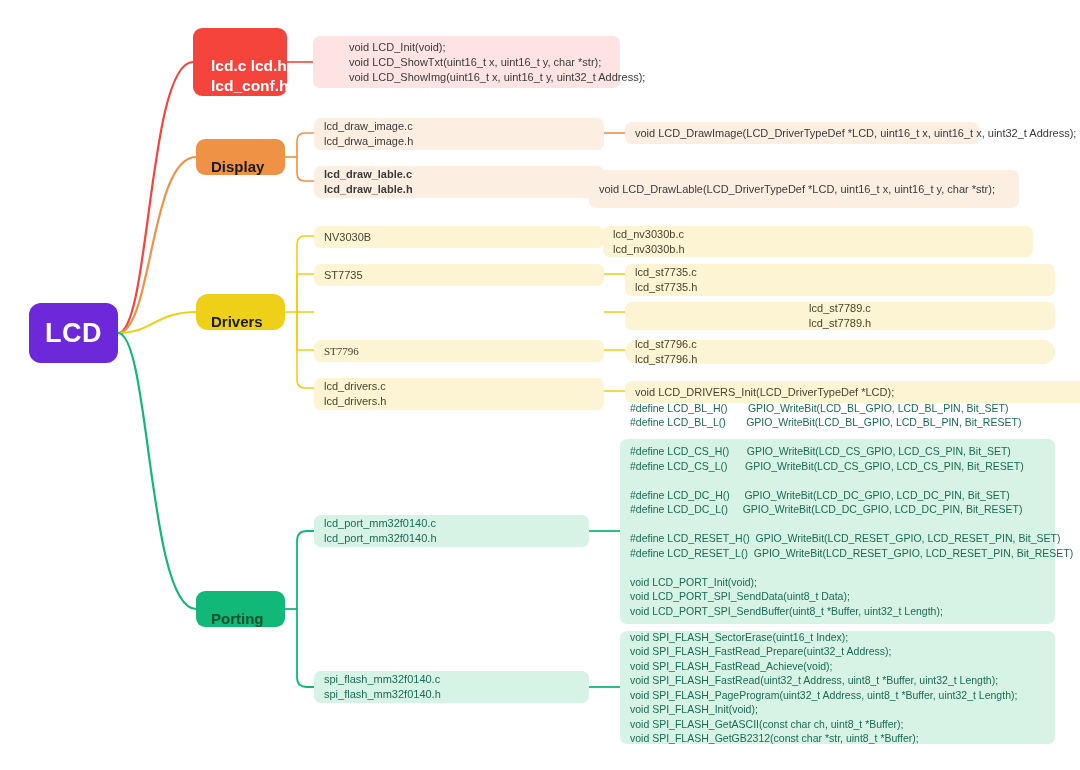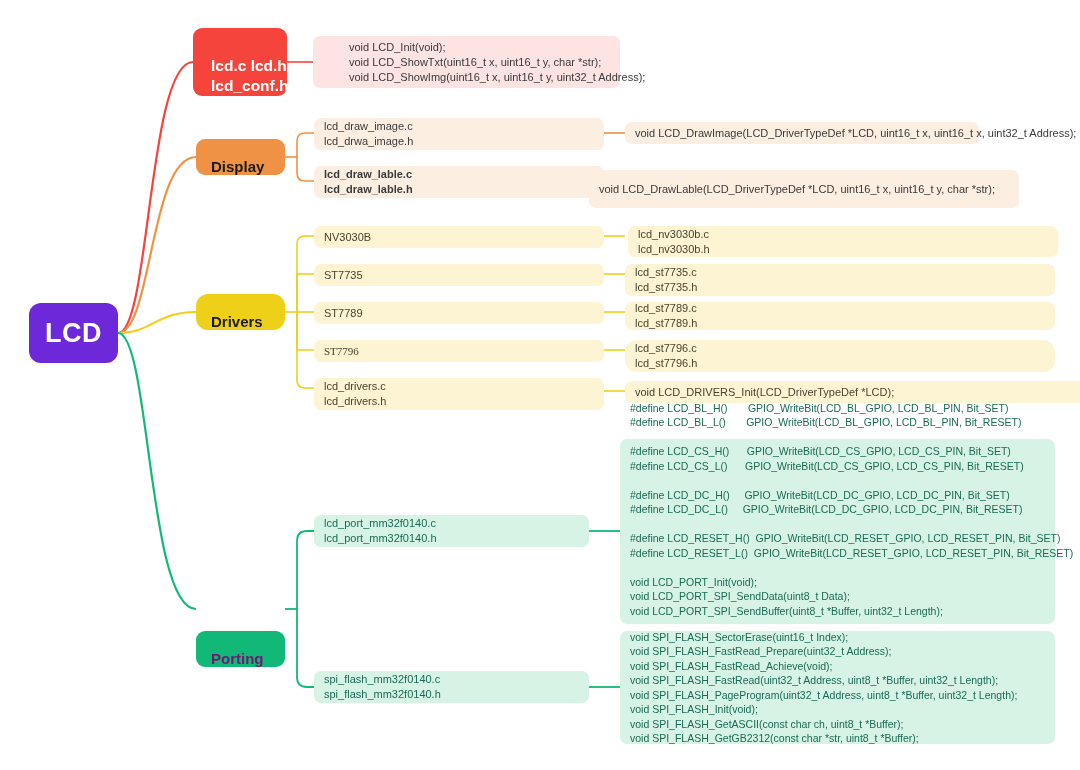--- a/index.html
+++ b/index.html
@@ -56,21 +56,21 @@
   }
   .lvl1.red {
     background: #f4443b;
     color: #ffffff;
     font-size: 15.5px;
     line-height: 20px;
     padding-left: 18px;
   }
   .lvl1.orange { background: #ef9245; }
   .lvl1.yellow { background: #eed019; border-radius: 12px; }
-  .lvl1.green  { background: #12b878; color:#701a75;margin-top:40px; }
+  .lvl1.green  { background: #12b878; color:#14532d; }
 
   
   .leaf {
     border-radius: 7px;
     font-size: 11px;
     line-height: 15px;
     padding: 6px 10px;
     white-space: pre;
   }
   .leaf.red    { background: #fde3e1; color: #3a3a3a; }
@@ -160,45 +160,42 @@
     <span>void LCD_DrawLable(LCD_DriverTypeDef *LCD, uint16_t x, uint16_t y, char *str);</span>
   </div>
 
   <div class="node lvl1 yellow" style="left:196px; top:294px; width:89px; height:36px;">
     <span>Drivers</span>
   </div>
 
   <div class="node leaf yellow" style="left:314px; top:226px; width:290px; height:22px;">
     <span>NV3030B</span>
   </div>
-  <div class="node leaf yellow" style="left:628px; top:226px; width:430px; height:31px;">
+  <div class="node leaf yellow" style="left:603px; top:226px; width:430px; height:31px;">
     <span>lcd_nv3030b.c
 lcd_nv3030b.h</span>
   </div>
 
   <div class="node leaf yellow" style="left:314px; top:264px; width:290px; height:22px;">
     <span>ST7735</span>
   </div>
   <div class="node leaf yellow" style="left:625px; top:264px; width:430px; height:32px;justify-content:center;">
     <span>lcd_st7735.c
 lcd_st7735.h</span>
   </div>
 
-  <div class="node leaf yellow" style="left:314px; top:302px; width:290px; height:22px;">
-    <span>ST7789</span>
-  </div>
-  <div class="node leaf yellow" style="left:625px; top:302px; width:430px; height:28px;">
+  <div class="node leaf yellow" style="left:625px; top:302px; width:430px; height:28px;text-align:center;">
     <span>lcd_st7789.c
 lcd_st7789.h</span>
   </div>
 
   <div class="node leaf yellow" style="left:314px; top:340px; width:290px; height:22px;font-family:Liberation Serif, serif;">
     <span>ST7796</span>
   </div>
-  <div class="node leaf yellow" style="left:625px; top:340px; width:430px; height:32px;border-radius:12px;">
+  <div class="node leaf yellow" style="left:625px; top:340px; width:430px; height:24px;border-radius:12px;">
     <span>lcd_st7796.c
 lcd_st7796.h</span>
   </div>
 
   <div class="node leaf yellow" style="left:314px; top:378px; width:290px; height:32px;">
     <span>lcd_drivers.c
 lcd_drivers.h</span>
   </div>
   <div class="node leaf yellow" style="left:625px; top:381px; width:500px; height:22px;">
     <span>void LCD_DRIVERS_Init(LCD_DriverTypeDef *LCD);</span>

